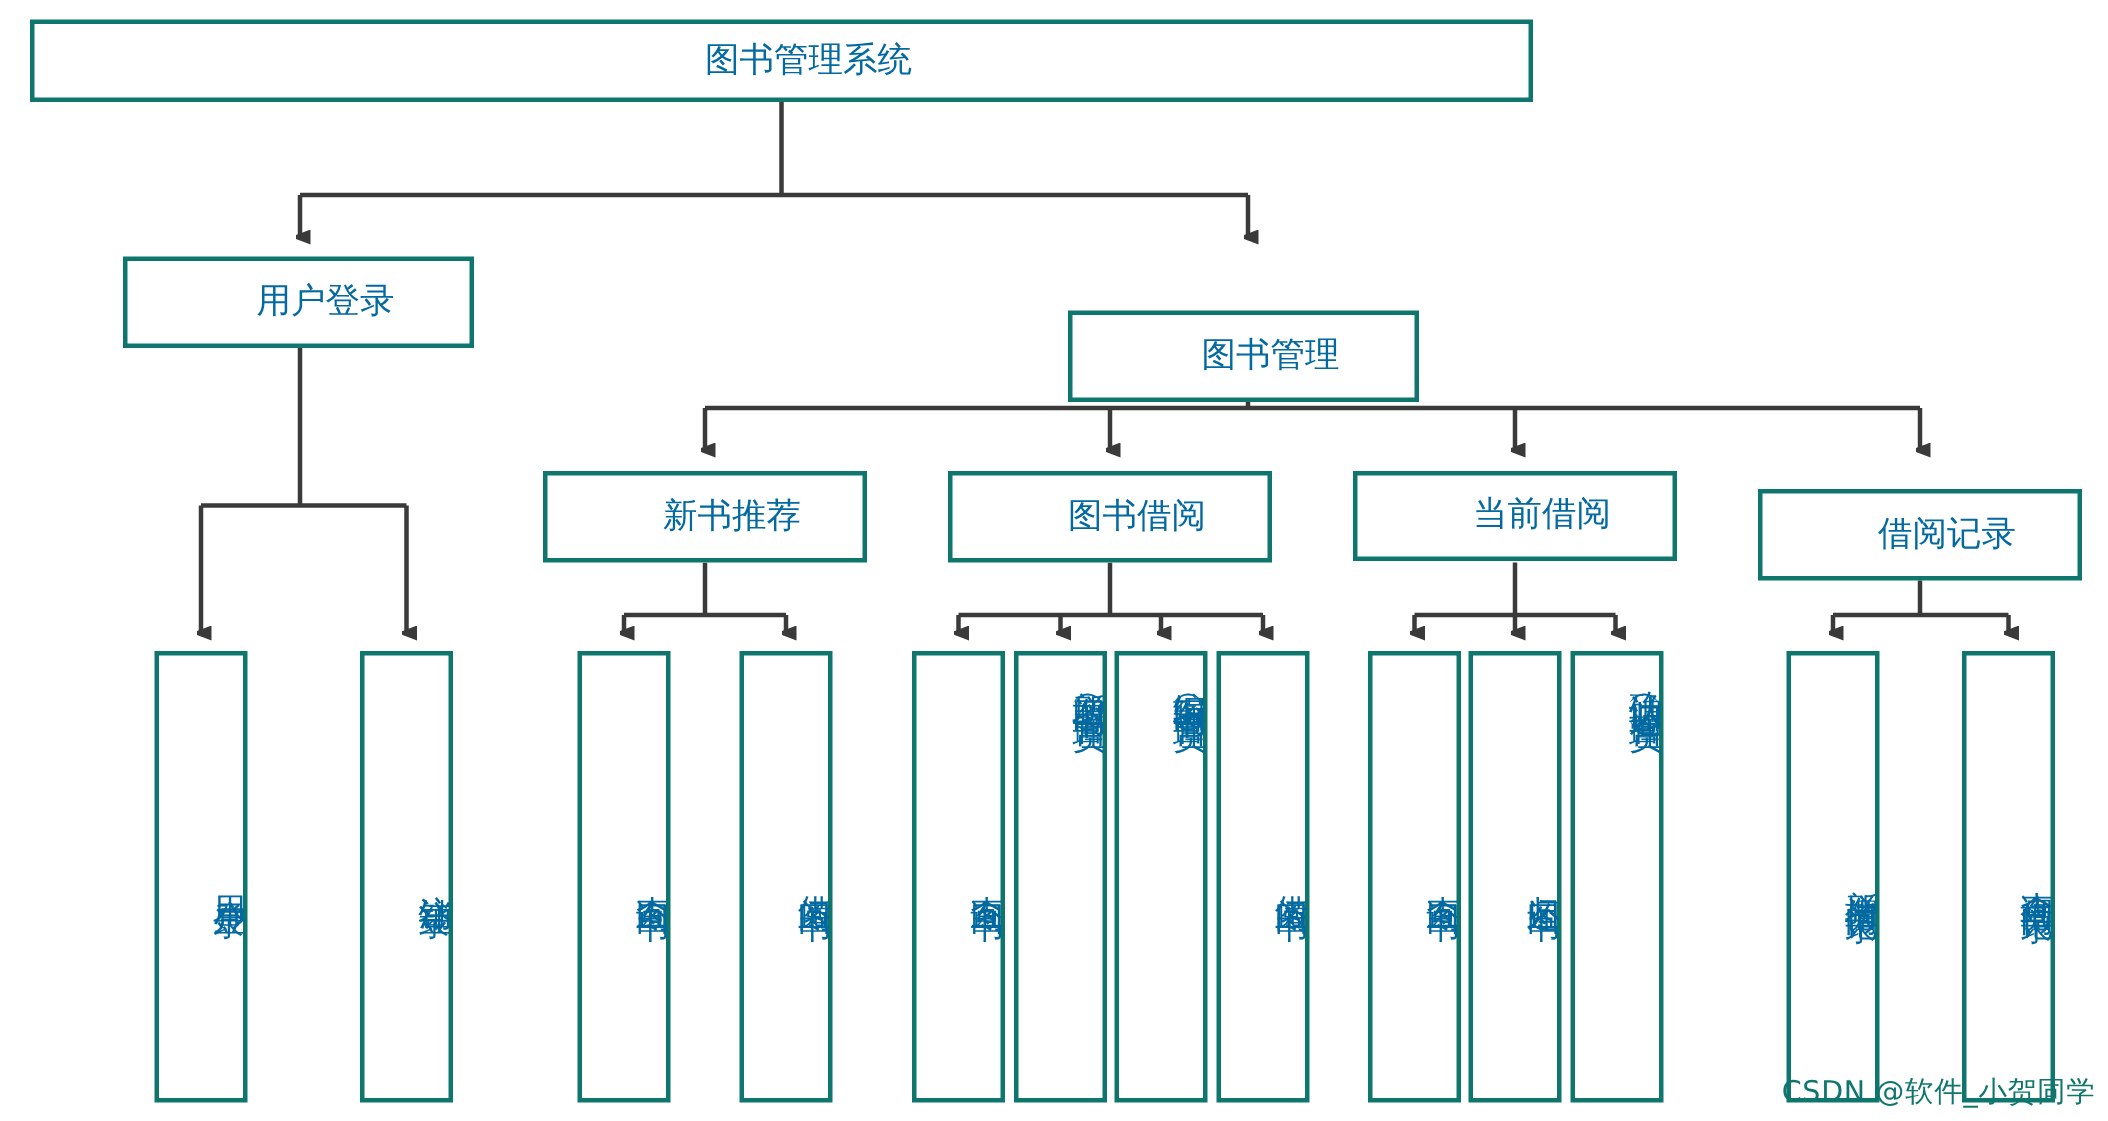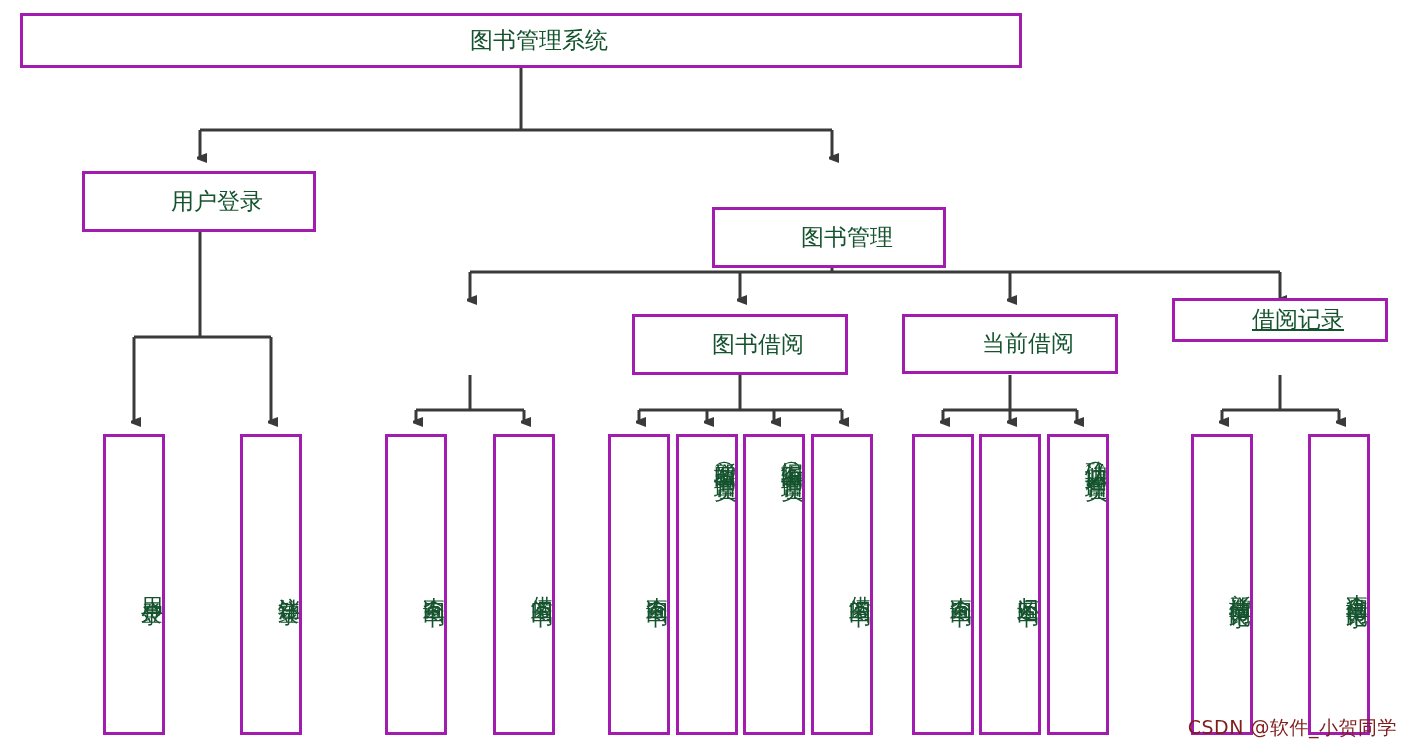--- a/index.html
+++ b/index.html
@@ -22,25 +22,25 @@
     left: 0;
     top: 0;
     width: 1405px;
     height: 747px;
     pointer-events: none;
   }
   .node {
     position: absolute;
     box-sizing: border-box;
     background: #ffffff;
-    border: 3px solid #a21caf;
+    border: 3px solid #0f766e;
     display: flex;
     align-items: center;
     justify-content: center;
-    color: #14532d;
+    color: #0369a1;
     padding-left: 36px;
   }
   .node .label {
     text-align: center;
     line-height: 1.18;
     white-space: nowrap;
   }
   
   .node.h .label {
     font-size: 23px;
@@ -64,21 +64,21 @@
   }
   .node.v.mid {
     align-items: center;
     padding-top: 0;
   }
   .watermark {
     position: absolute;
     right: 8px;
     bottom: 6px;
     font-size: 19px;
-    color: #7f1d1d;
+    color: #0f766e;
     letter-spacing: 0.5px;
     white-space: nowrap;
     user-select: none;
   }
 </style>
 </head>
 <body>
 
 <div id="canvas">
 
@@ -136,27 +136,30 @@
     <span class="label">图书管理系统</span>
   </div>
 
   <div class="node h" style="left:82px; top:171px; width:234px; height:61px;">
     <span class="label">用户登录</span>
   </div>
   <div class="node h" style="left:712px; top:171px; width:234px; height:61px;margin-top:36px;">
     <span class="label">图书管理</span>
   </div>
 
+  <div class="node h" style="left:362px; top:314px; width:216px; height:61px;">
+    <span class="label">新书推荐</span>
+  </div>
   <div class="node h" style="left:632px; top:314px; width:216px; height:61px;align-items:center;">
     <span class="label">图书借阅</span>
   </div>
   <div class="node h" style="left:902px; top:314px; width:216px; height:60px;">
     <span class="label">当前借阅</span>
   </div>
-  <div class="node h" style="left:1172px; top:298px; width:216px; height:44px;text-decoration:underline;">
+  <div class="node h" style="left:1172px; top:326px; width:216px; height:61px;">
     <span class="label">借阅记录</span>
   </div>
 
   <div class="node v mid" style="left:103px; top:434px; width:62px; height:301px;">
     <span class="label">用户登录</span>
   </div>
   <div class="node v mid" style="left:240px; top:434px; width:62px; height:301px;">
     <span class="label">注销登录</span>
   </div>
 

